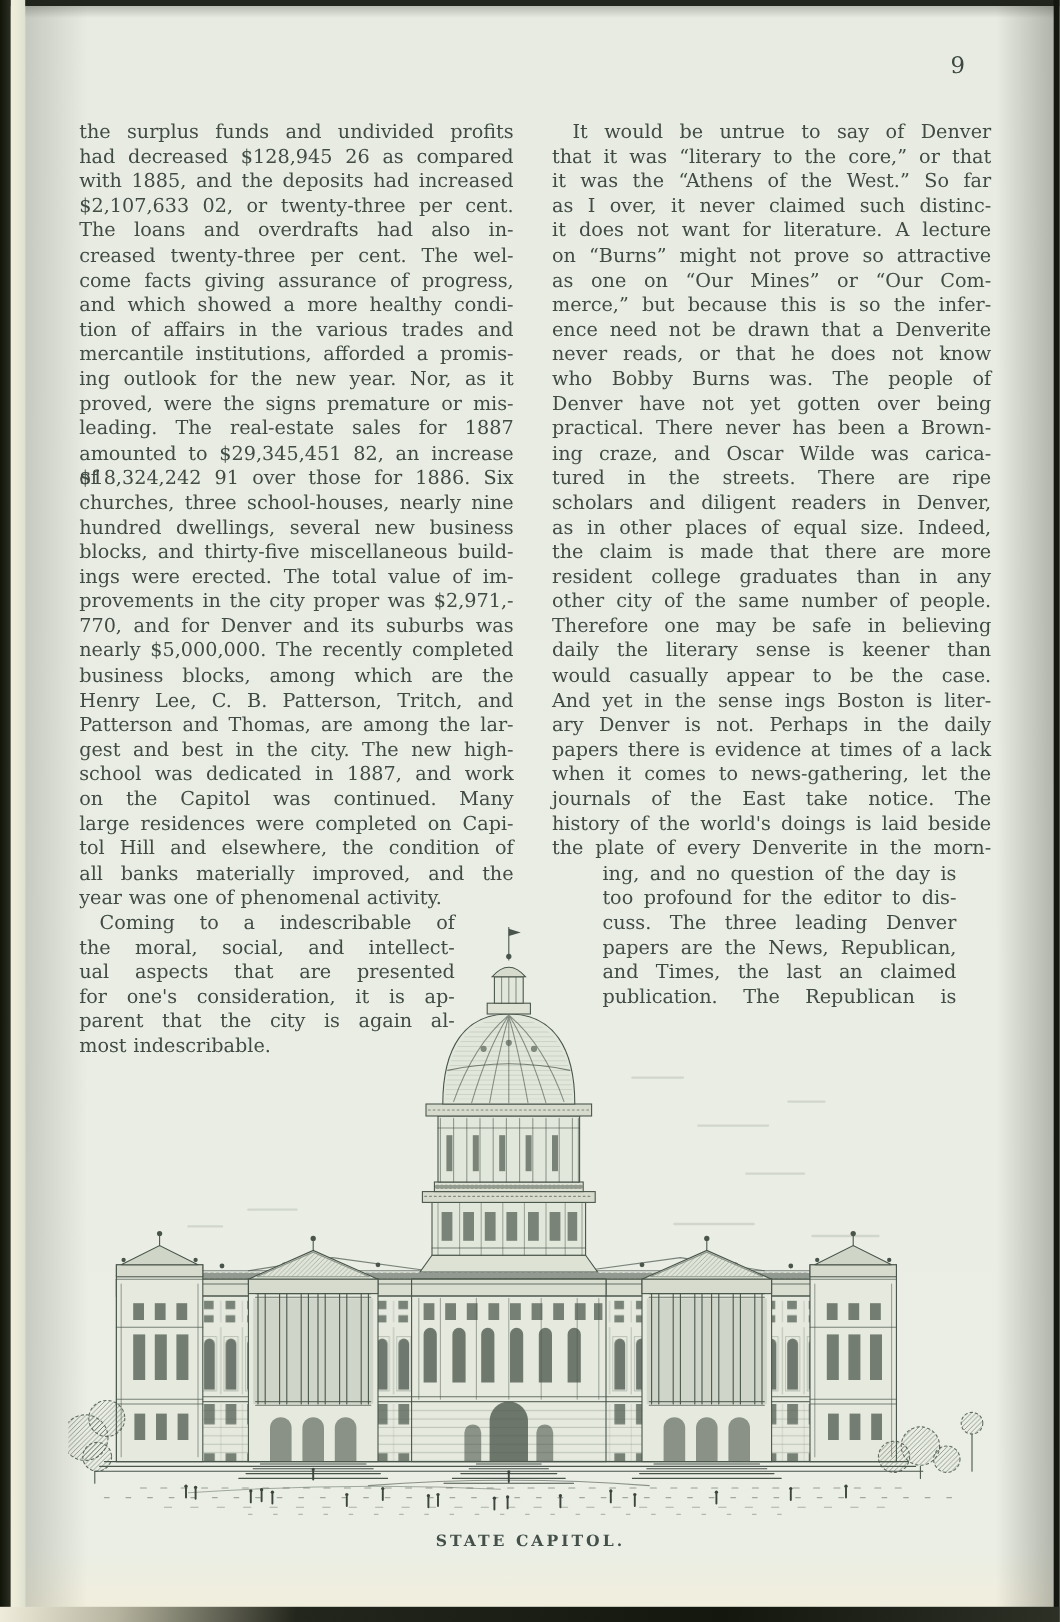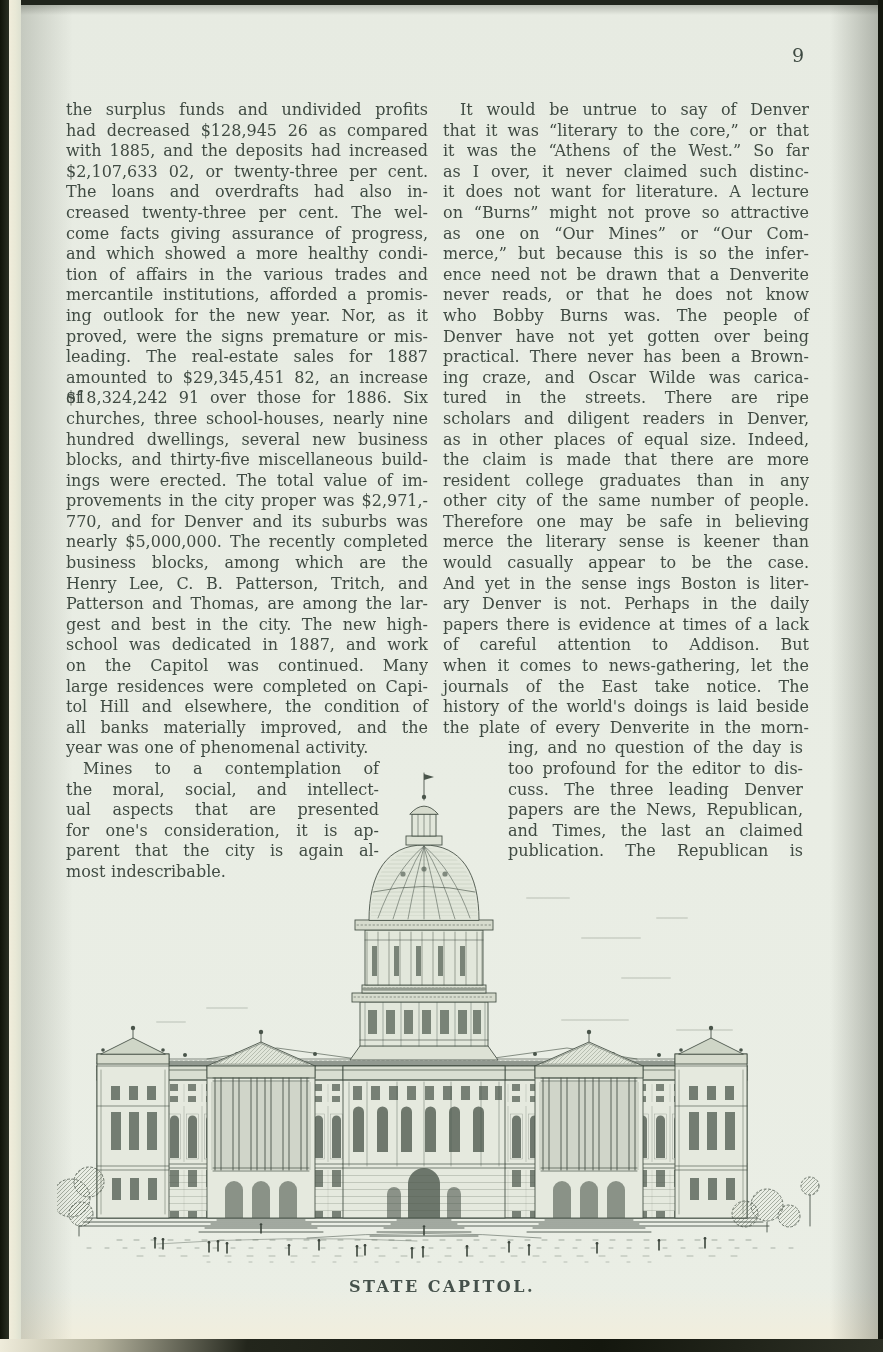--- a/index.html
+++ b/index.html
@@ -17,31 +17,31 @@
   .gutter-shadow{position:absolute;top:0;bottom:0;left:21px;width:52px;background:linear-gradient(to right,rgba(58,64,50,.20),rgba(58,64,50,0));z-index:5;}
   .edge-right-shadow{position:absolute;top:0;bottom:0;right:5px;width:48px;background:linear-gradient(to right,rgba(48,53,42,0),rgba(48,53,42,.30));z-index:5;}
   .edge-right-dark{position:absolute;top:0;bottom:0;right:0;width:5px;background:#14170f;z-index:6;}
   .bottom-cream{position:absolute;left:21px;right:5px;bottom:13px;height:50px;background:linear-gradient(to bottom,rgba(242,239,222,0),#f1eedd);z-index:4;}
   .bottom-dark{position:absolute;left:0;right:0;bottom:0;height:13px;background:linear-gradient(97deg,#efecdb 0%,#b7b5a0 11%,#23261c 28%,#14170e 68%,#2d3025 100%);z-index:6;}
 
   .page-number{position:absolute;top:44px;left:792px;font-size:19px;letter-spacing:1px;color:#3d4941;z-index:3;}
 
   .col{position:absolute;top:100px;font-size:16px;line-height:20.6px;z-index:2;}
   .col-left{left:66px;width:362px;}
-  .col-right{left:443px;width:366px;}
+  .col-right{left:460px;width:366px;}
   .line{text-align:justify;text-align-last:justify;-moz-text-align-last:justify;height:20.6px;white-space:normal;word-spacing:.5px;}
   .line.last{text-align-last:left;-moz-text-align-last:left;}
   .line.ind{text-indent:17px;}
   .line.narrow{width:313px;}
-  .line.inset{margin-left:65px;width:295px;}
+  .line.inset{margin-left:42px;width:295px;}
   .it{}
 
   .illustration{position:absolute;left:57px;top:770px;width:770px;height:500px;z-index:1;}
   .caption{position:absolute;left:57px;top:1277px;width:770px;text-align:center;
-    font-size:16px;font-weight:bold;letter-spacing:2.5px;color:#44504a;z-index:2;}
+    font-size:13px;font-weight:bold;letter-spacing:2.5px;color:#44504a;z-index:2;}
 </style>
 </head>
 <body>
 
 <div class="page">
   <div class="edge-top"></div>
   <div class="edge-top-fade"></div>
   <div class="edge-left-dark"></div>
   <div class="edge-left-cream"></div>
   <div class="gutter-shadow"></div>
@@ -78,21 +78,21 @@
       <div class="line">business blocks, among which are the</div>
       <div class="line">Henry Lee, C. B. Patterson, Tritch, and</div>
       <div class="line">Patterson and Thomas, are among the lar-</div>
       <div class="line">gest and best in the city. The new high-</div>
       <div class="line">school was dedicated in 1887, and work</div>
       <div class="line">on the Capitol was continued. Many</div>
       <div class="line">large residences were completed on Capi-</div>
       <div class="line">tol Hill and elsewhere, the condition of</div>
       <div class="line">all banks materially improved, and the</div>
       <div class="line last">year was one of phenomenal activity.</div>
-      <div class="line ind narrow">Mines to a contemplation of</div>
+      <div class="line ind narrow">Coming to a indescribable of</div>
       <div class="line narrow">the moral, social, and intellect-</div>
       <div class="line narrow">ual aspects that are presented</div>
       <div class="line narrow">for one's consideration, it is ap-</div>
       <div class="line narrow">parent that the city is again al-</div>
       <div class="line last narrow">most indescribable.</div>
     </div>
   <div class="col col-right" id="col-right">
       <div class="line ind">It would be untrue to say of Denver</div>
       <div class="line">that it was “literary to the core,” or that</div>
       <div class="line">it was the “Athens of the West.” So far</div>
@@ -107,26 +107,25 @@
       <div class="line">Denver have not yet gotten over being</div>
       <div class="line">practical. There never has been a Brown-</div>
       <div class="line">ing craze, and Oscar Wilde was carica-</div>
       <div class="line">tured in the streets. There are ripe</div>
       <div class="line">scholars and diligent readers in Denver,</div>
       <div class="line">as in other places of equal size. Indeed,</div>
       <div class="line">the claim is made that there are more</div>
       <div class="line">resident college graduates than in any</div>
       <div class="line">other city of the same number of people.</div>
       <div class="line">Therefore one may be safe in believing</div>
-      <div class="line">merce the literary sense is keener than</div>
+      <div class="line">daily the literary sense is keener than</div>
       <div class="line">would casually appear to be the case.</div>
       <div class="line">And yet in the sense ings Boston is liter-</div>
       <div class="line">ary Denver is not. Perhaps in the daily</div>
       <div class="line">papers there is evidence at times of a lack</div>
-      <div class="line">of careful attention to Addison. But</div>
       <div class="line">when it comes to news-gathering, let the</div>
       <div class="line">journals of the East take notice. The</div>
       <div class="line">history of the world's doings is laid beside</div>
       <div class="line">the plate of every Denverite in the morn-</div>
       <div class="line inset">ing, and no question of the day is</div>
       <div class="line inset">too profound for the editor to dis-</div>
       <div class="line inset">cuss. The three leading Denver</div>
       <div class="line inset"><span>papers are the </span><span class="it">News</span><span>, </span><span class="it">Republican</span><span>,</span></div>
       <div class="line inset"><span>and </span><span class="it">Times</span><span>, the last an claimed</span></div>
       <div class="line inset"><span>publication. The </span><span class="it">Republican</span><span> is</span></div>

